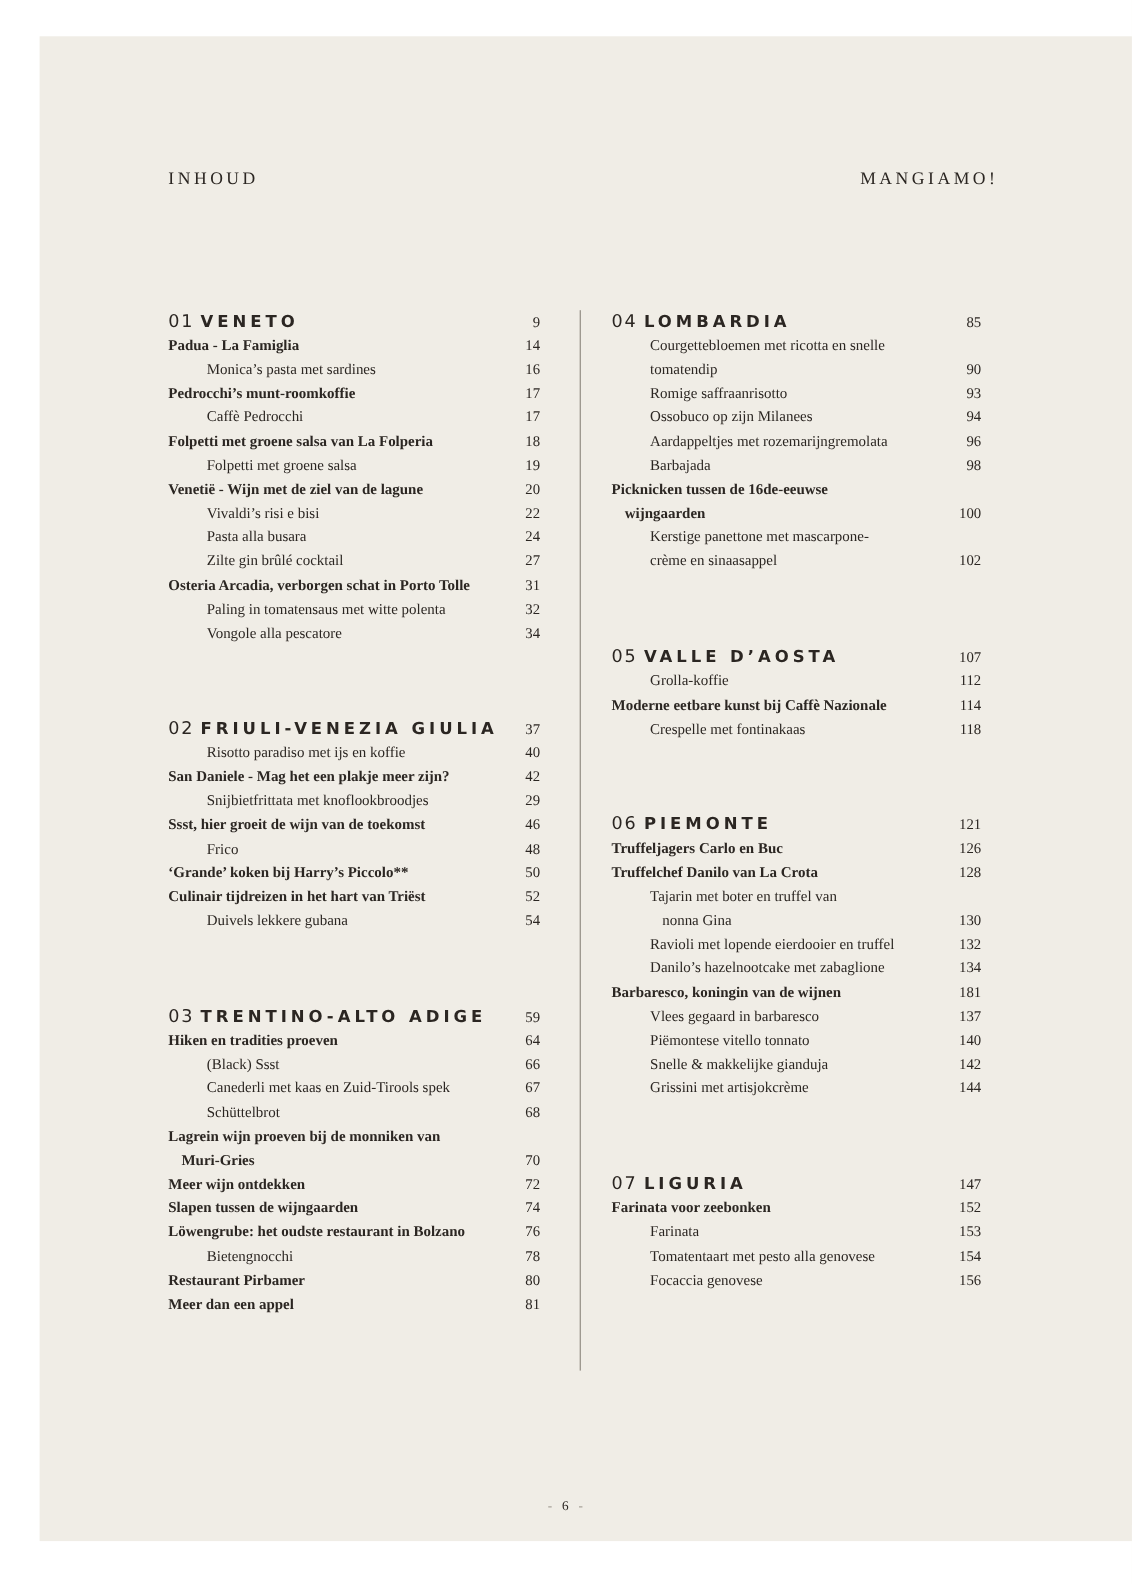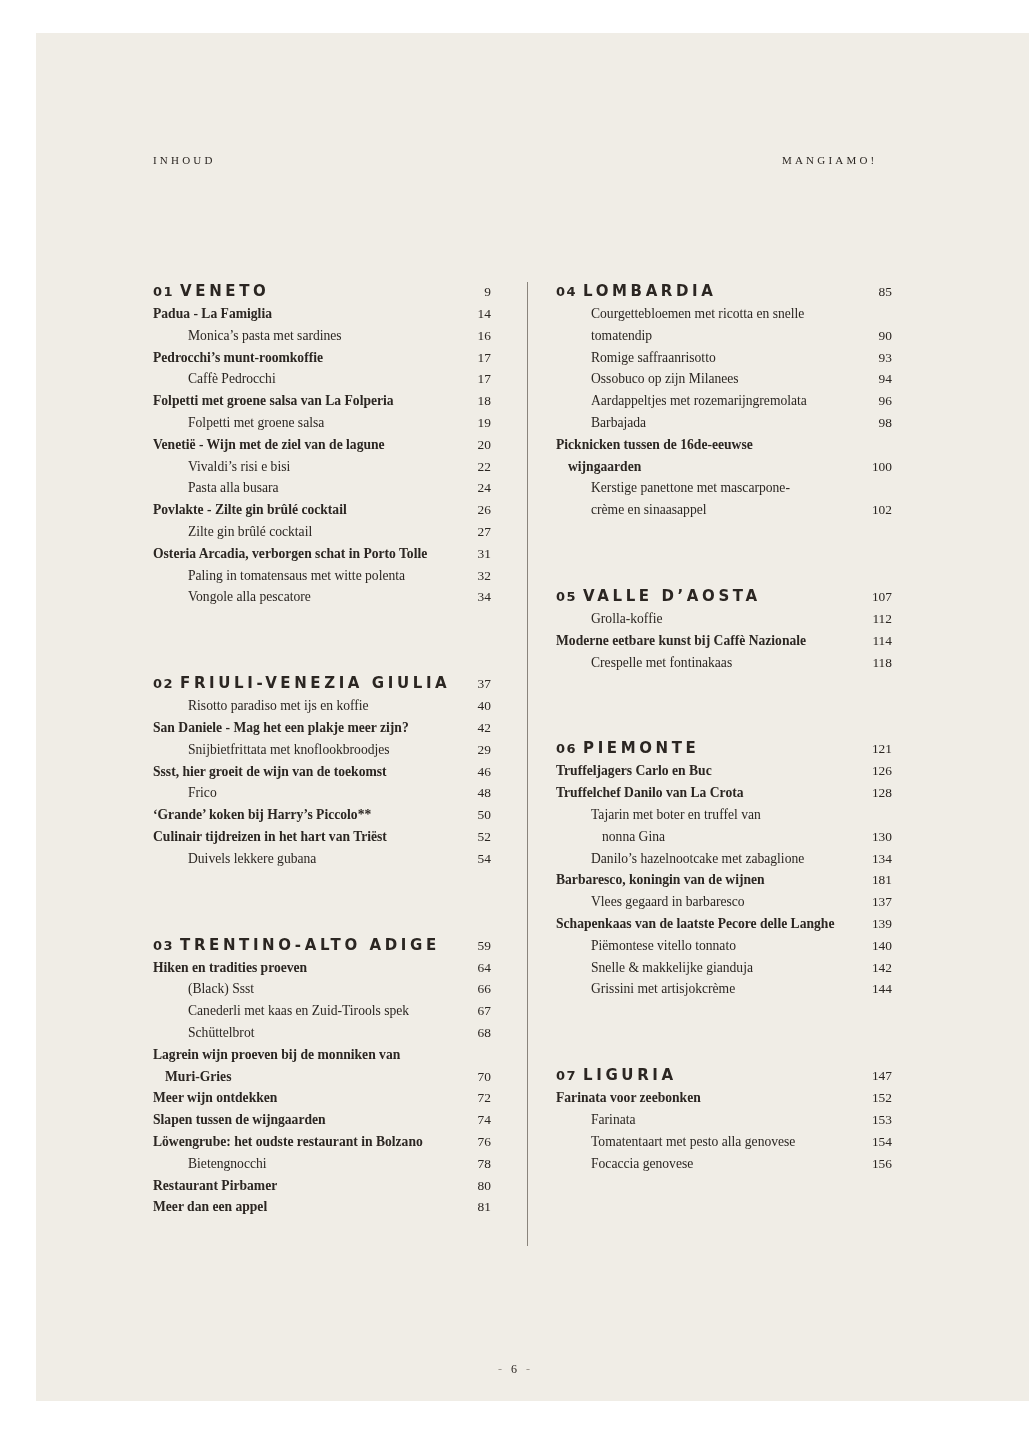--- a/index.html
+++ b/index.html
@@ -5,21 +5,21 @@
   html, body { margin: 0; padding: 0; }
   body {
     width: 1029px; height: 1440px; background: #ffffff; position: relative; overflow: hidden;
     font-family: "Liberation Serif", "DejaVu Serif", serif; color: #2b2622;
   }
   .page {
     position: absolute; left: 36px; top: 33px; width: 993px; height: 1368px;
     background: #f0ede6;
   }
   .running-head {
-    position: absolute; top: 154px; font-size: 11px; letter-spacing: 3.2px;
+    position: absolute; top: 154px; font-size: 16px; letter-spacing: 3.2px;
     color: #2b2622; font-family: "Liberation Serif", serif;
   }
   .rh-left { left: 153px; }
   .rh-right { left: 782px; }
   .col { position: absolute; top: 281px; }
   .col-left { left: 153px; width: 338px; }
   .col-right { left: 556px; width: 336px; }
   .divider {
     position: absolute; left: 527px; top: 282px; width: 1px; height: 964px; background: #8a847c;
   }
@@ -31,21 +31,21 @@
   .row .pg { width: 30px; text-align: right; flex: none; font-size: 13.4px; }
   .row.bold .title { font-weight: bold; }
   .row.sub .title { padding-left: 35px; }
   .row.cont .title { padding-left: 12px; }
   .row.sub.cont .title { padding-left: 46px; }
   .row.chapter { height: 22px; }
   .row.chapter .title {
     font-family: "DejaVu Sans", sans-serif; font-weight: bold; font-size: 15px; letter-spacing: 3.6px;
   }
   .row.chapter .num {
-    font-family: "DejaVu Sans", sans-serif; font-weight: bold; font-size: 13px; letter-spacing: 1.5px;
+    font-family: "DejaVu Sans", sans-serif; font-weight: normal; font-size: 16px; letter-spacing: 1.5px;
     margin-right: 6px;
   }
   .gap { height: 65px; }
   .folio {
     position: absolute; top: 1362px; left: 0; width: 1029px; text-align: center;
     font-size: 12px; color: #2b2622; letter-spacing: 1px;
   }
   .folio .dash { color: #9a948c; margin: 0 8px; }
 </style>
 </head>
@@ -90,24 +90,20 @@
       <span class="pg">20</span>
     </div>
     <div class="row sub">
       <span class="title">Vivaldi’s risi e bisi</span>
       <span class="pg">22</span>
     </div>
     <div class="row sub">
       <span class="title">Pasta alla busara</span>
       <span class="pg">24</span>
     </div>
-    <div class="row bold">
-      <span class="title">Povlakte - Zilte gin brûlé cocktail</span>
-      <span class="pg">26</span>
-    </div>
     <div class="row sub">
       <span class="title">Zilte gin brûlé cocktail</span>
       <span class="pg">27</span>
     </div>
     <div class="row bold">
       <span class="title">Osteria Arcadia, verborgen schat in Porto Tolle</span>
       <span class="pg">31</span>
     </div>
     <div class="row sub">
       <span class="title">Paling in tomatensaus met witte polenta</span>
@@ -286,34 +282,34 @@
     </div>
     <div class="row sub">
       <span class="title">Tajarin met boter en truffel van</span>
       <span class="pg"></span>
     </div>
     <div class="row sub cont">
       <span class="title">nonna Gina</span>
       <span class="pg">130</span>
     </div>
     <div class="row sub">
+      <span class="title">Ravioli met lopende eierdooier en truffel</span>
+      <span class="pg">132</span>
+    </div>
+    <div class="row sub">
       <span class="title">Danilo’s hazelnootcake met zabaglione</span>
       <span class="pg">134</span>
     </div>
     <div class="row bold">
       <span class="title">Barbaresco, koningin van de wijnen</span>
       <span class="pg">181</span>
     </div>
     <div class="row sub">
       <span class="title">Vlees gegaard in barbaresco</span>
       <span class="pg">137</span>
-    </div>
-    <div class="row bold">
-      <span class="title">Schapenkaas van de laatste Pecore delle Langhe</span>
-      <span class="pg">139</span>
     </div>
     <div class="row sub">
       <span class="title">Piëmontese vitello tonnato</span>
       <span class="pg">140</span>
     </div>
     <div class="row sub">
       <span class="title">Snelle &amp; makkelijke gianduja</span>
       <span class="pg">142</span>
     </div>
     <div class="row sub">

